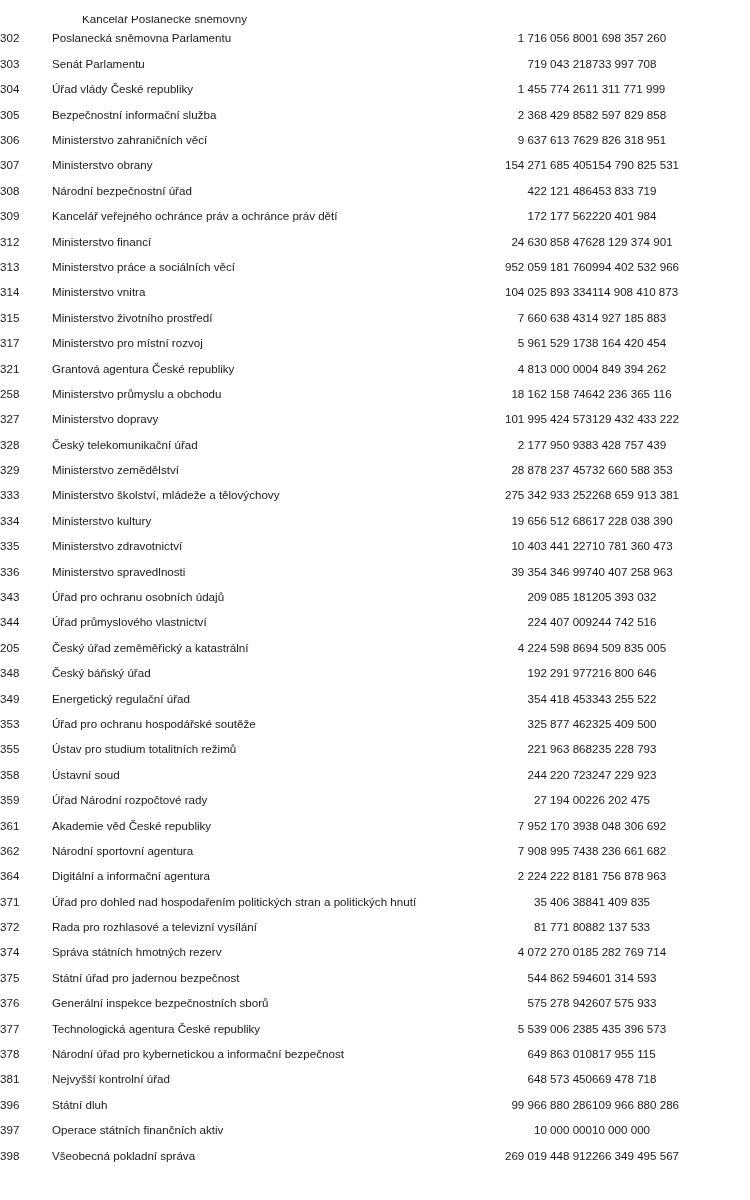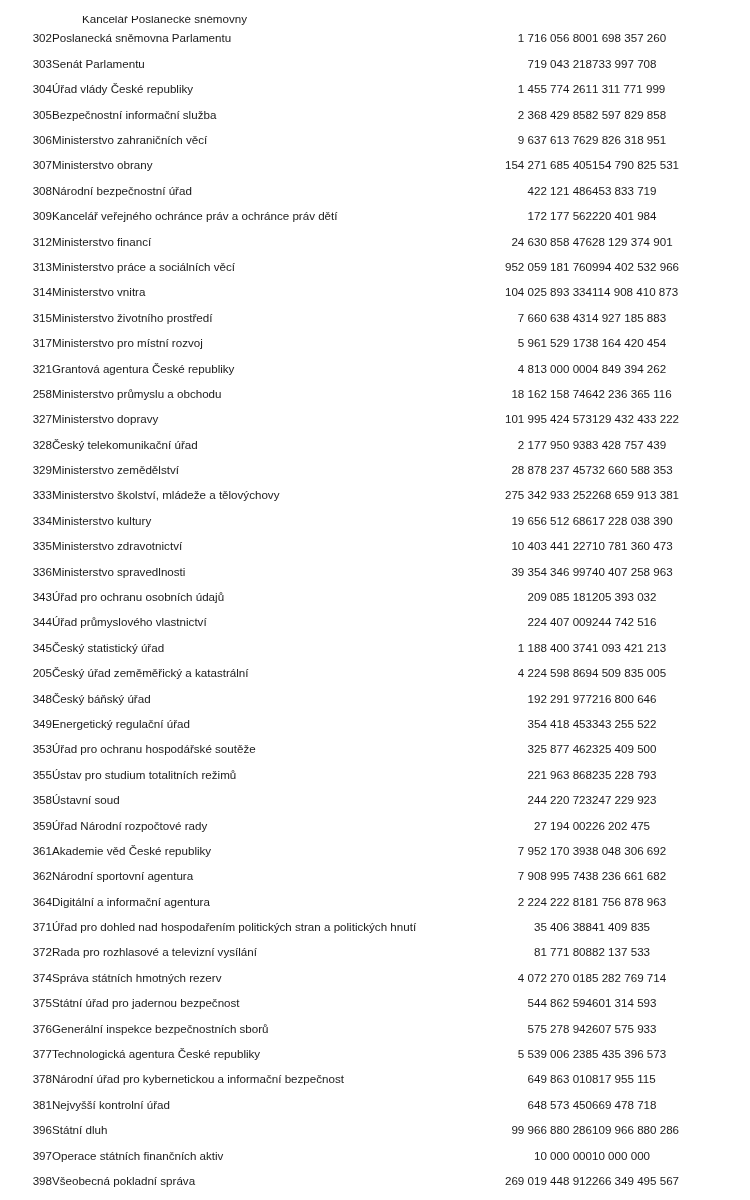--- a/index.html
+++ b/index.html
@@ -31,21 +31,21 @@
     line-height: 1.15;
     padding: 0;
     height: 25.4px;
     vertical-align: middle;
     white-space: nowrap;
     overflow: hidden;
   }
   td.code {
     width: 52px;
     padding-left: 18px;
-    text-align: right;
+    text-align: left;
     color: #1a1a1a;
   }
   td.name {
     width: 382px;
     padding-left: 30px;
     text-align: left;
     color: #1a1a1a;
   }
   td.num1 {
     width: 158px;
@@ -245,26 +245,20 @@
           <td class="num1">209 085 181</td>
           <td class="num2">205 393 032</td>
         </tr>
         <tr>
           <td class="code">344</td>
           <td class="name">Úřad průmyslového vlastnictví</td>
           <td class="num1">224 407 009</td>
           <td class="num2">244 742 516</td>
         </tr>
         <tr>
-          <td class="code">345</td>
-          <td class="name">Český statistický úřad</td>
-          <td class="num1">1 188 400 374</td>
-          <td class="num2">1 093 421 213</td>
-        </tr>
-        <tr>
           <td class="code">205</td>
           <td class="name">Český úřad zeměměřický a katastrální</td>
           <td class="num1">4 224 598 869</td>
           <td class="num2">4 509 835 005</td>
         </tr>
         <tr>
           <td class="code">348</td>
           <td class="name">Český báňský úřad</td>
           <td class="num1">192 291 977</td>
           <td class="num2">216 800 646</td>

